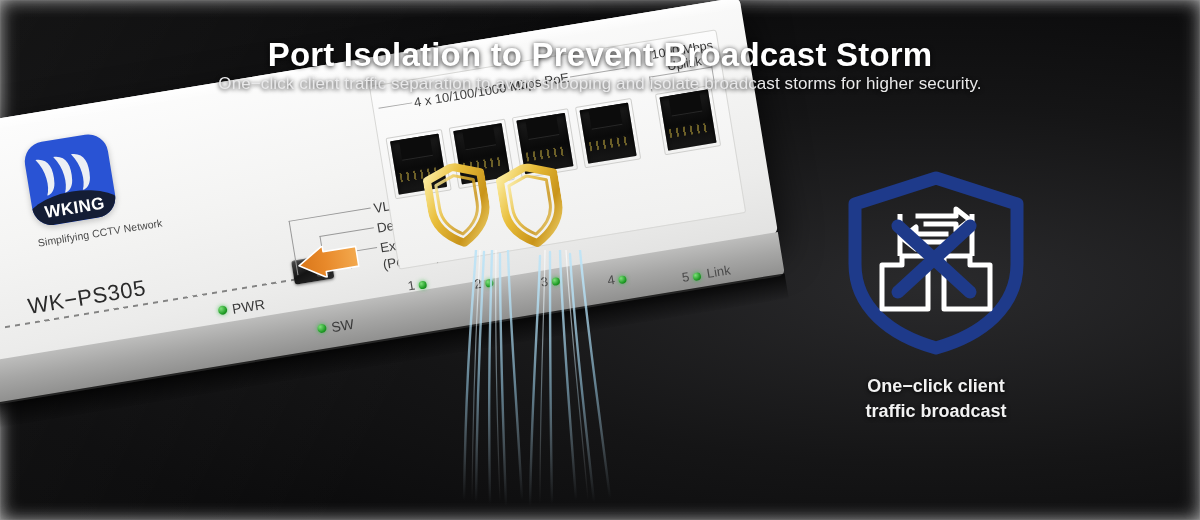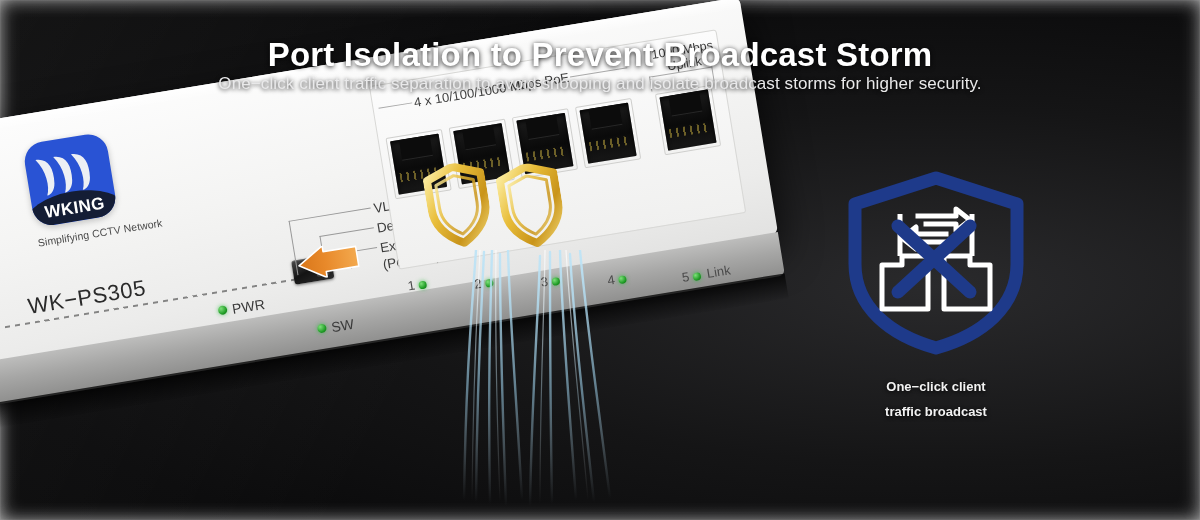--- a/index.html
+++ b/index.html
@@ -371,21 +371,21 @@
     position: absolute;
     left: 828px;
     top: 168px;
     width: 216px;
     z-index: 25;
     text-align: center;
   }
   .shield-caption {
     margin-top: 14px;
     color: #f2f2f2;
-    font-size: 13px;
+    font-size: 18px;
     font-weight: bold;
     line-height: 25px;
     text-shadow: 0 1px 4px rgba(0,0,0,0.9);
     text-align: center;
   }
 </style>
 </head>
 <body>
 
 <div id="canvas">

